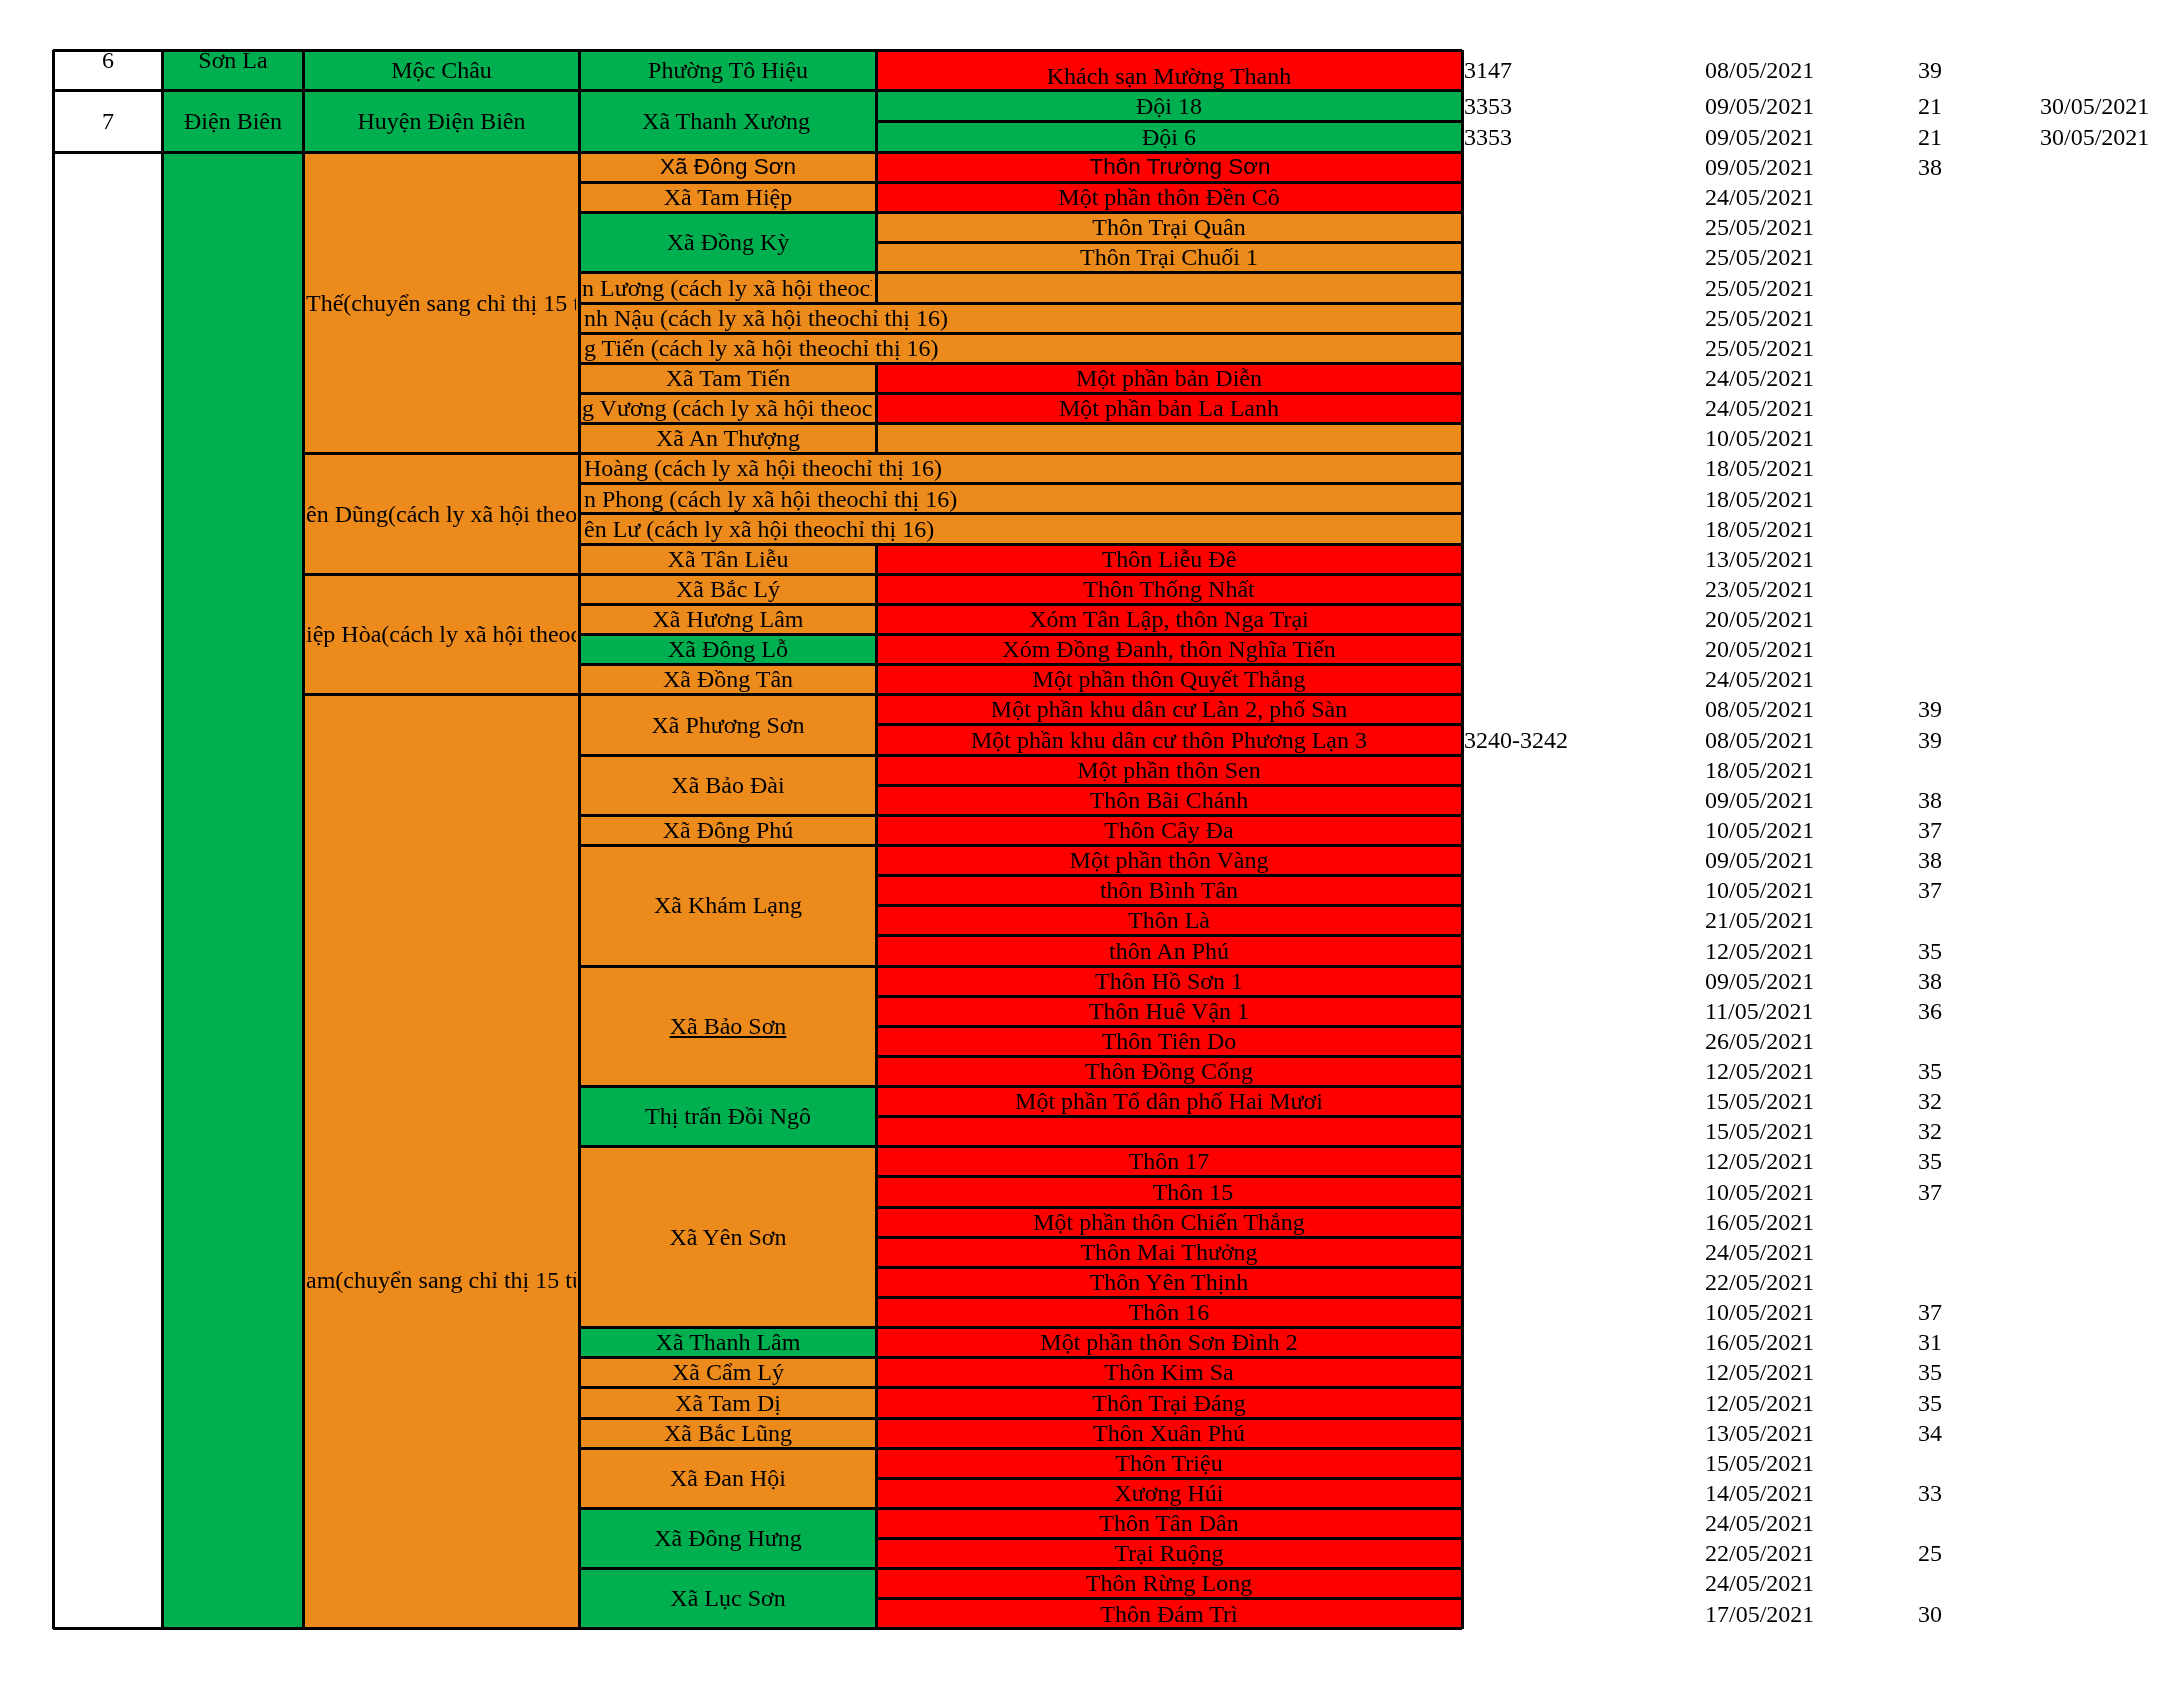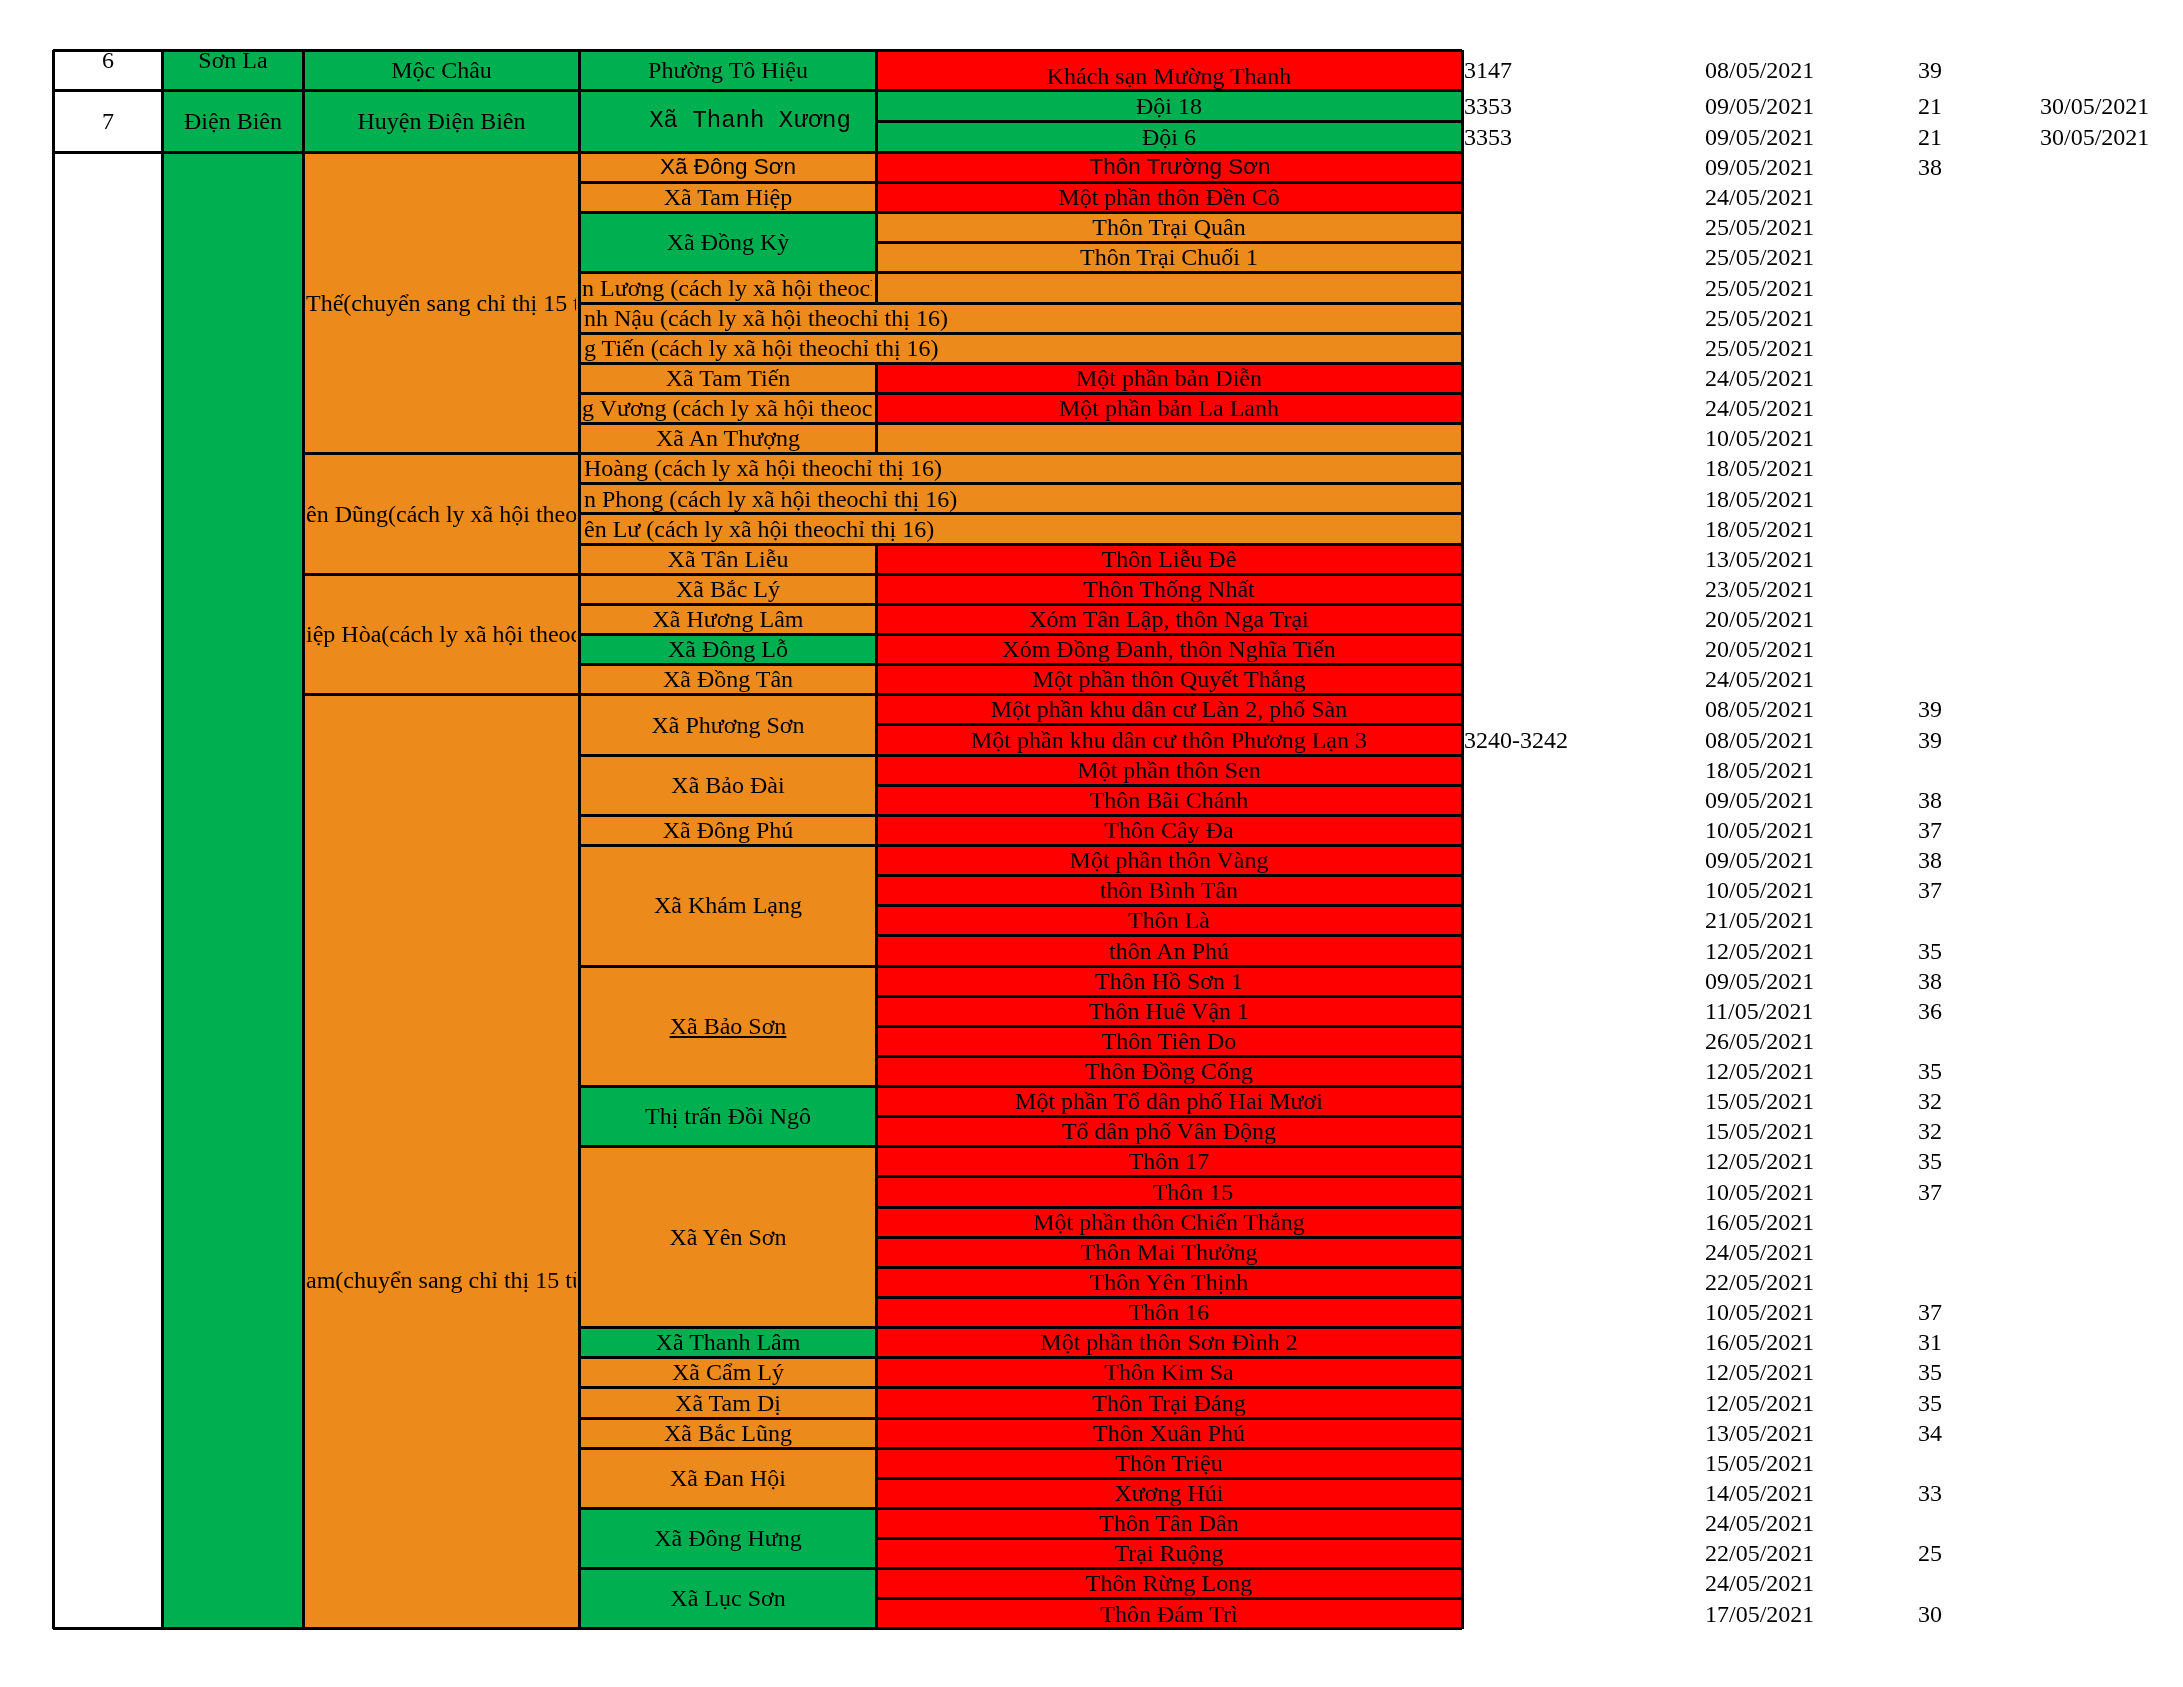--- a/index.html
+++ b/index.html
@@ -265,21 +265,20 @@
       <div class="txt" style="left: 1705px; top: 996px; width: 198px; height: 30px;">11/05/2021</div>
       <div class="txt" style="left: 1918px; top: 996px; width: 106px; height: 30px;">36</div>
       <div class="txt center" style="left: 879px; top: 1026px; width: 580px; height: 30px;">Thôn Tiên Do</div>
       <div class="txt" style="left: 1705px; top: 1026px; width: 198px; height: 30px;">26/05/2021</div>
       <div class="txt center" style="left: 879px; top: 1056px; width: 580px; height: 30px;">Thôn Đồng Cống</div>
       <div class="txt" style="left: 1705px; top: 1056px; width: 198px; height: 30px;">12/05/2021</div>
       <div class="txt" style="left: 1918px; top: 1056px; width: 106px; height: 30px;">35</div>
       <div class="txt center" style="left: 879px; top: 1086px; width: 580px; height: 30px;">Một phần Tổ dân phố Hai Mươi</div>
       <div class="txt" style="left: 1705px; top: 1086px; width: 198px; height: 30px;">15/05/2021</div>
       <div class="txt" style="left: 1918px; top: 1086px; width: 106px; height: 30px;">32</div>
-      <div class="txt center" style="left: 879px; top: 1116px; width: 580px; height: 30px;">Tổ dân phố Vân Động</div>
       <div class="txt" style="left: 1705px; top: 1116px; width: 198px; height: 30px;">15/05/2021</div>
       <div class="txt" style="left: 1918px; top: 1116px; width: 106px; height: 30px;">32</div>
       <div class="txt center" style="left: 879px; top: 1146px; width: 580px; height: 30px;">Thôn 17</div>
       <div class="txt" style="left: 1705px; top: 1146px; width: 198px; height: 30px;">12/05/2021</div>
       <div class="txt" style="left: 1918px; top: 1146px; width: 106px; height: 30px;">35</div>
       <div class="txt center" style="left: 879px; top: 1177px; width: 580px; height: 30px; padding-left: 24px;">Thôn 15</div>
       <div class="txt" style="left: 1705px; top: 1177px; width: 198px; height: 30px;">10/05/2021</div>
       <div class="txt" style="left: 1918px; top: 1177px; width: 106px; height: 30px;">37</div>
       <div class="txt center" style="left: 879px; top: 1207px; width: 580px; height: 30px;">Một phần thôn Chiến Thắng</div>
       <div class="txt" style="left: 1705px; top: 1207px; width: 198px; height: 30px;">16/05/2021</div>
@@ -325,21 +324,21 @@
       </div>
       <div class="txt center" style="left: 306px; top: 55px; width: 271px; height: 30px;">Mộc Châu</div>
       <div class="txt center" style="left: 582px; top: 55px; width: 292px; height: 30px;">Phường Tô Hiệu</div>
       <div class="txt center" style="left: 879px; top: 61px; width: 580px; height: 30px;">Khách sạn Mường Thanh</div>
       <div class="txt" style="left: 1464px; top: 55px; width: 218px; height: 30px;">3147</div>
       <div class="txt" style="left: 1705px; top: 55px; width: 198px; height: 30px;">08/05/2021</div>
       <div class="txt" style="left: 1918px; top: 55px; width: 106px; height: 30px;">39</div>
       <div class="txt center" style="left: 56px; top: 106px; width: 104px; height: 30px;">7</div>
       <div class="txt center" style="left: 165px; top: 106px; width: 136px; height: 30px;">Điện Biên</div>
       <div class="txt center" style="left: 306px; top: 106px; width: 271px; height: 30px;">Huyện Điện Biên</div>
-      <div class="txt center" style="left: 606px; top: 106px; width: 288px; height: 30px; font-family: Liberation Mono, monospace;">Xã Thanh Xương</div>
+      <div class="txt center" style="left: 582px; top: 106px; width: 288px; height: 30px;">Xã Thanh Xương</div>
       <div class="txt center" style="left: 879px; top: 91px; width: 580px; height: 30px;">Đội 18</div>
       <div class="txt" style="left: 1464px; top: 91px; width: 218px; height: 30px;">3353</div>
       <div class="txt" style="left: 1705px; top: 91px; width: 198px; height: 30px;">09/05/2021</div>
       <div class="txt" style="left: 1918px; top: 91px; width: 106px; height: 30px;">21</div>
       <div class="txt" style="left: 2040px; top: 91px; width: 172px; height: 30px;">30/05/2021</div>
       <div class="txt center" style="left: 879px; top: 122px; width: 580px; height: 30px;">Đội 6</div>
       <div class="txt" style="left: 1464px; top: 122px; width: 218px; height: 30px;">3353</div>
       <div class="txt" style="left: 1705px; top: 122px; width: 198px; height: 30px;">09/05/2021</div>
       <div class="txt" style="left: 1918px; top: 122px; width: 106px; height: 30px;">21</div>
       <div class="txt" style="left: 2040px; top: 122px; width: 172px; height: 30px;">30/05/2021</div>

